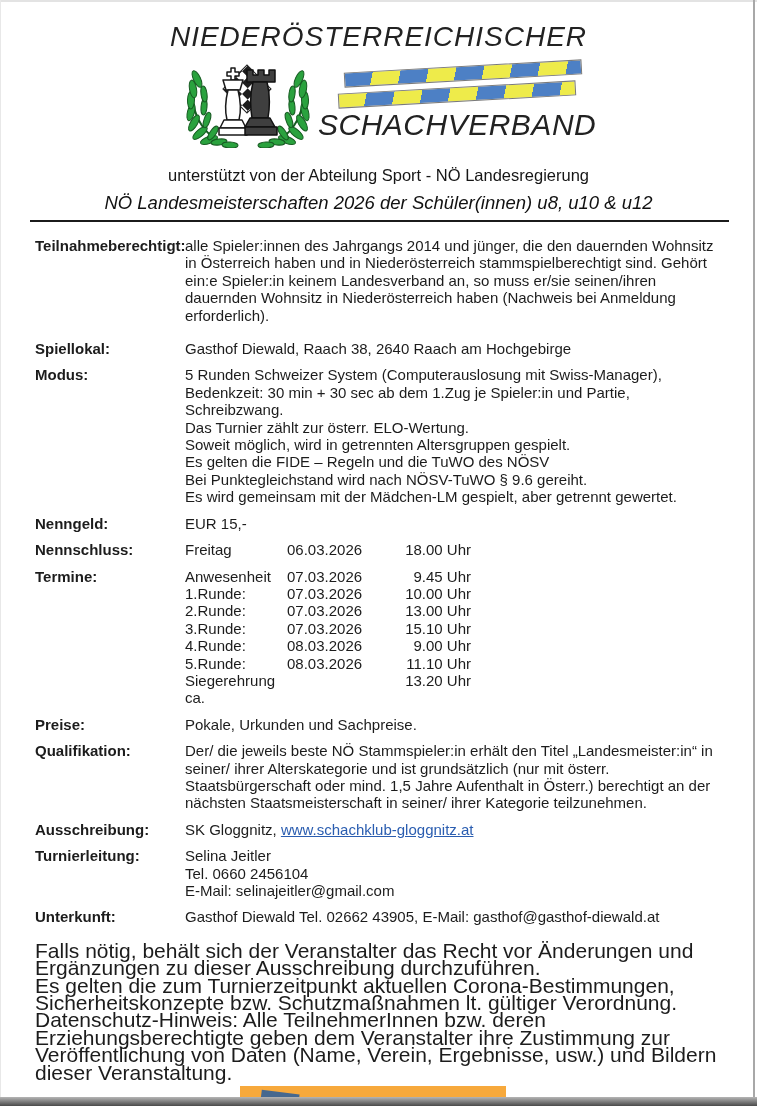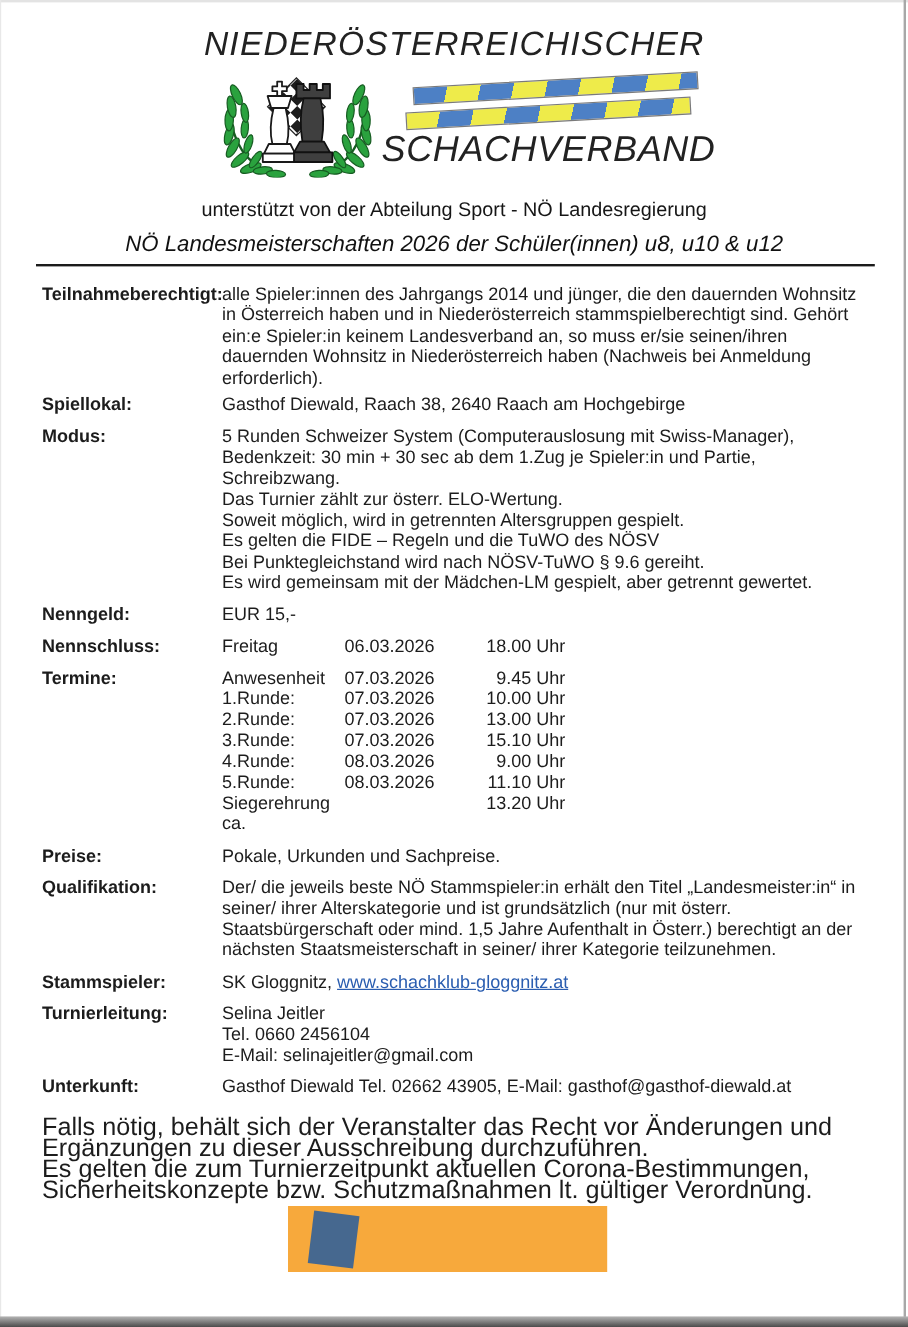--- a/index.html
+++ b/index.html
@@ -26,21 +26,21 @@
               background:repeating-linear-gradient(105deg,#eeeb4a 0 27px,#4d80c5 27px 54px); }
   .org-bottom { position:absolute; left:318px; top:52px; width:275px; text-align:center;
                 font-style:italic; font-size:30px; letter-spacing:0.5px; color:#222; }
   .subtitle { text-align:center; font-size:16.5px; margin-top:16px; color:#161616; }
   .doc-title { text-align:center; font-size:18.5px; margin-top:7px; color:#111;font-style:italic; }
   .title-rule { border-bottom:2.5px solid #1b1b1b; margin:6px 28px 0 30px; }
 
   
   .content { padding:15px 32px 0 35px; font-size:15px; line-height:17.4px; }
   .row { display:grid; grid-template-columns:150px 1fr; margin-bottom:9px; }
-  .row.nogap { margin-bottom:5px; }
+  .row.nogap { margin-bottom:16px; }
   .label { font-weight:bold; }
   .label .sublabel { font-weight:normal; display:block; }
   .sched-row { display:grid; grid-template-columns:102px 100px 84px; }
   .s-time { text-align:right; }
   .link { color:#2a5db0; text-decoration:underline; }
 
   .footer { padding:7px 30px 0 35px; font-size:21px; line-height:17.4px; }
 
   
   .sponsor { position:relative; width:266px; height:55px; margin:5px auto 0 auto; left:-6px;
@@ -198,21 +198,21 @@
       <div class="label">Preise:</div>
       <div class="value">Pokale, Urkunden und Sachpreise.</div>
     </section>
 
     <section class="row">
       <div class="label">Qualifikation:</div>
       <div class="value">Der/ die jeweils beste NÖ Stammspieler:in erhält den Titel „Landesmeister:in“ in seiner/ ihrer Alterskategorie und ist grundsätzlich (nur mit österr. Staatsbürgerschaft oder mind. 1,5 Jahre Aufenthalt in Österr.) berechtigt an der nächsten Staatsmeisterschaft in seiner/ ihrer Kategorie teilzunehmen.</div>
     </section>
 
     <section class="row">
-      <div class="label">Stammspieler:</div>
+      <div class="label">Ausschreibung:</div>
       <div class="value">
         <span>SK Gloggnitz, </span><a class="link" href="#">www.schachklub-gloggnitz.at</a>
       </div>
     </section>
 
     <section class="row">
       <div class="label">Turnierleitung:</div>
       <div class="value">
         <div>Selina Jeitler</div>
         <div>Tel. 0660 2456104</div>
@@ -224,20 +224,21 @@
     <section class="row">
       <div class="label">Unterkunft:</div>
       <div class="value">Gasthof Diewald Tel. 02662 43905, E-Mail: gasthof@gasthof-diewald.at</div>
     </section>
 
   </main>
 
   <div class="footer">
     <div>Falls nötig, behält sich der Veranstalter das Recht vor Änderungen und Ergänzungen zu dieser Ausschreibung durchzuführen.</div>
     <div>Es gelten die zum Turnierzeitpunkt aktuellen Corona-Bestimmungen, Sicherheitskonzepte bzw. Schutzmaßnahmen lt. gültiger Verordnung.</div>
+    <div>Datenschutz-Hinweis: Alle TeilnehmerInnen bzw. deren Erziehungsberechtigte geben dem Veranstalter ihre Zustimmung zur Veröffentlichung von Daten (Name, Verein, Ergebnisse, usw.) und Bildern dieser Veranstaltung.</div>
   </div>
 
   <div class="sponsor">
 
     <span class="n-emblem">
       
       
     </span>
   </div>
 

